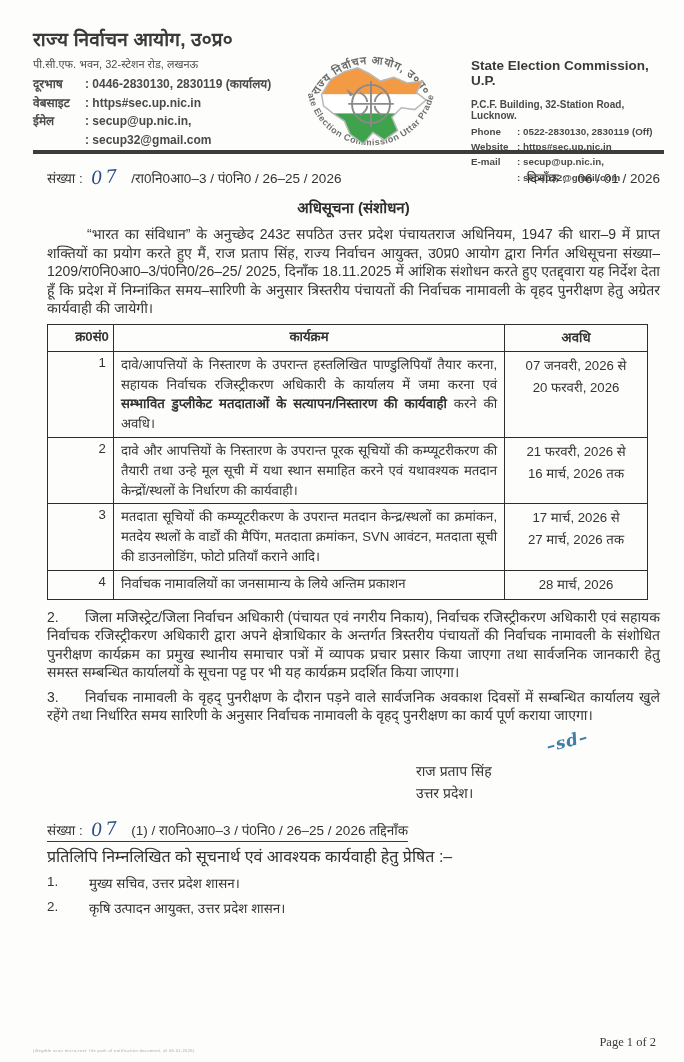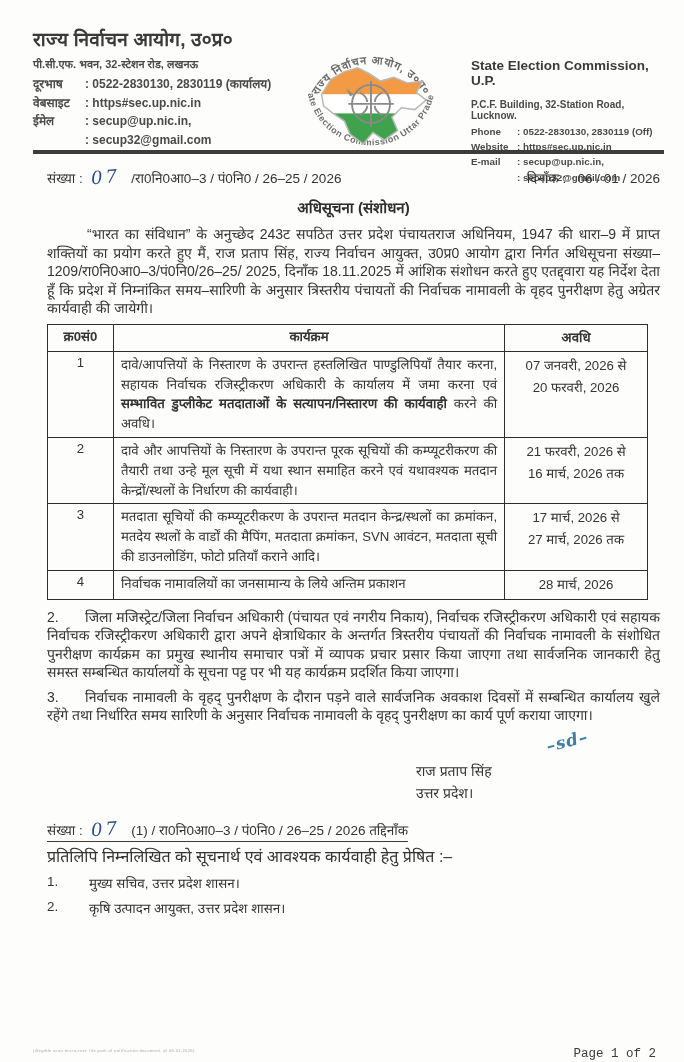--- a/index.html
+++ b/index.html
@@ -6,21 +6,21 @@
   .page{
     position:relative;width:684px;height:1062px;margin:0 auto;
     background:#fdfdfb;overflow:hidden;color:#323232;
     font-family:"Liberation Sans","DejaVu Sans",sans-serif;
     box-sizing:border-box;
   }
   
   .header-row{display:flex;padding:26px 16px 0 33px;height:150px;box-sizing:border-box;}
   .hdr-left{width:252px;}
   .hdr-left .org{font-size:19px;font-weight:bold;color:#3a3a3a;margin-bottom:4px;letter-spacing:.2px;}
-  .hdr-left .addr{font-size:11px;font-weight:700;color:#4a4a4a;margin-bottom:4px;}
+  .hdr-left .addr{font-size:11px;font-weight:400;color:#4a4a4a;margin-bottom:4px;}
   .hdr-table{font-size:12px;font-weight:600;color:#4a4a4a;line-height:1.55;}
   .hdr-table .row{display:flex;}
   .hdr-table .lbl{width:52px;flex-shrink:0;}
   .hdr-logo{width:172px;display:flex;justify-content:center;align-items:flex-start;}
   .hdr-right{flex:1;padding-top:32px;padding-left:14px;}
   .hdr-right .org{font-size:13.5px;font-weight:bold;color:#3a3a3a;margin-bottom:11px;}
   .hdr-right .addr{font-size:10px;font-weight:600;color:#4a4a4a;margin-bottom:3px;}
   .hdr-right .hdr-table{font-size:9.8px;}
   .hdr-right .lbl{width:46px;}
   .rule{height:4px;background:#3c3c3c;margin:0 20px 0 33px;}
@@ -31,57 +31,57 @@
         letter-spacing:3px;display:inline-block;transform:rotate(-4deg);padding:0 8px 0 4px;}
   .doc-title{text-align:center;font-size:15px;font-weight:bold;color:#2e2e2e;margin:10px 0 8px 0;}
   .para{font-size:14px;line-height:18.6px;text-align:justify;color:#343434;margin:0 0 6px 0;}
   .para.indent{text-indent:40px;}
   .pnum{display:inline-block;width:38px;}
   
   table.sched{border-collapse:collapse;width:601px;margin:4px 0 8px 0;
       font-size:13.2px;color:#343434;}
   table.sched th,table.sched td{border:1.4px solid #2e2e2e;padding:3px 7px;vertical-align:top;}
   table.sched th{font-weight:bold;padding:2px 4px;}
-  .col-sn{width:52px;text-align:center;}
+  .col-sn{width:52px;text-align:right;}
   .col-prog{width:390px;}
   .col-period{width:132px;text-align:center;white-space:pre-line;line-height:1.65;}
   td.col-sn{padding-top:6px;}
   td.col-prog{text-align:justify;line-height:1.5;}
   td.col-period{padding-top:6px;}
   .bold-run{font-weight:bold;}
   
   .sd-wrap{text-align:right;padding-right:72px;height:30px;}
   .sd-mark{display:inline-block;font-family:"DejaVu Serif",serif;font-style:italic;
       font-size:17px;font-weight:bold;color:#3f7fa6;transform:rotate(-14deg);letter-spacing:1px;}
   .sig-block{width:230px;margin-left:auto;margin-right:14px;text-align:left;
       font-size:14px;line-height:1.55;color:#333;}
   
   .ref2{font-size:13.5px;color:#333;margin-top:14px;}
   .ref2 .underlined{display:inline-block;border-bottom:1.3px solid #3a3a3a;padding-bottom:2px;}
   .copies-intro{font-size:16px;color:#343434;margin-top:3px;}
   .copy-item{display:flex;font-size:13.4px;color:#343434;margin-top:7px;}
   .copy-item .n{width:42px;flex-shrink:0;}
   
   .micro{position:absolute;left:33px;bottom:9px;font-size:4px;color:#a8a8a8;letter-spacing:.4px;width:330px;overflow:hidden;white-space:nowrap;}
-  .pageno{position:absolute;right:28px;bottom:1px;font-family:Liberation Mono, monospace;font-size:12.5px;color:#3a3a3a;}
+  .pageno{position:absolute;right:28px;bottom:12px;font-family:Liberation Serif, serif;font-size:12.5px;color:#3a3a3a;}
 </style>
 </head>
 <body>
 
 <div class="page">
 
   <div class="header-row">
 
     <div class="hdr-left">
       <div class="org">राज्य निर्वाचन आयोग, उ०प्र०</div>
       <div class="addr">पी.सी.एफ. भवन, 32-स्टेशन रोड, लखनऊ</div>
       <div class="hdr-table">
         <div class="row">
           <span class="lbl">दूरभाष</span>
-          <span>: 0522-2830130, 2830119 (कार्यालय)</span>
+          <span>: 0446-2830130, 2830119 (कार्यालय)</span>
         </div>
         <div class="row">
           <span class="lbl">वेबसाइट</span>
           <span>: https#sec.up.nic.in</span>
         </div>
         <div class="row">
           <span class="lbl">ईमेल</span>
           <span>: secup@up.nic.in,</span>
         </div>
         <div class="row">

